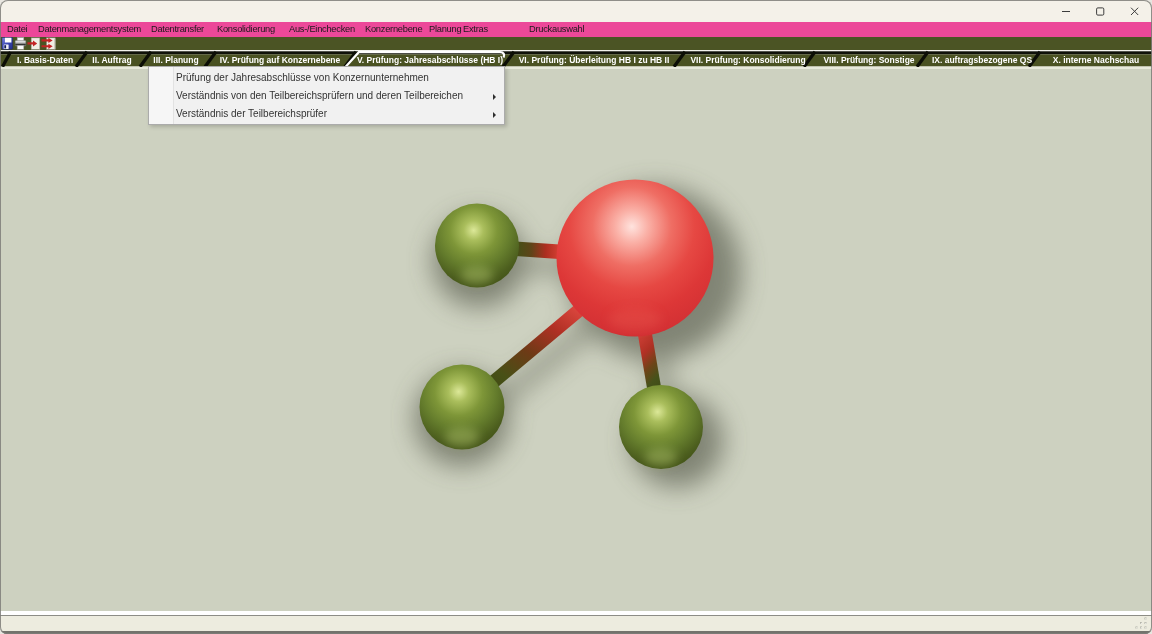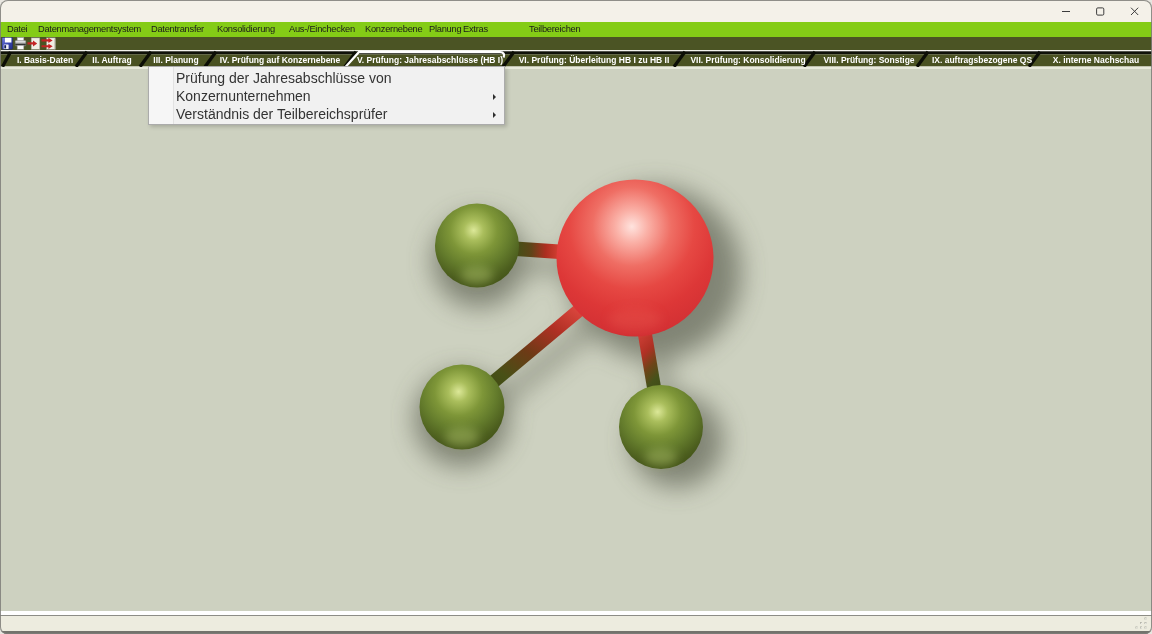--- a/index.html
+++ b/index.html
@@ -2,34 +2,34 @@
 <html><head>
 <meta charset="utf-8">
 <style>
   html,body{margin:0;padding:0;}
   body{width:1152px;height:634px;overflow:hidden;background:#e8e6e0;
        font-family:"Liberation Sans",sans-serif;position:relative;}
   #win{position:absolute;left:0;top:0;width:1152px;height:634px;
        border-radius:8px 8px 7px 7px;overflow:hidden;
        box-shadow:0 0 0 1px #9a9a96 inset;}
   #titlebar{position:absolute;left:0;top:0;width:1152px;height:22px;background:#f4f1e9;}
-  #menubar{position:absolute;left:0;top:22px;width:1152px;height:15px;background:#84cc16;
+  #menubar{position:absolute;left:0;top:22px;width:1152px;height:15px;background:#ec4899;
            font-size:9.3px;letter-spacing:-0.26px;color:#1b1b1b;}
   .mi{position:absolute;top:0;height:15px;line-height:15px;}
   #toolbar{position:absolute;left:0;top:37px;width:1152px;height:13px;background:#4b5424;}
   #tabsvg{position:absolute;left:0;top:50px;}
   #content{position:absolute;left:0;top:67px;width:1152px;height:544px;background:#cdd1c0;}
   #content .topstrip{position:absolute;left:0;top:0;width:1152px;height:1.8px;background:#e7e9db;}
   #whitestrip{position:absolute;left:0;top:611px;width:1152px;height:4px;background:#ffffff;}
   #statusbar{position:absolute;left:0;top:615px;width:1152px;height:16px;background:#edecdf;
              border-top:1px solid #8d8d86;box-sizing:border-box;}
   #bottomband{position:absolute;left:0;top:631px;width:1152px;height:3px;background:#73736c;}
   #dropdown{position:absolute;left:148px;top:66px;width:357px;height:59px;
             background:#f1f1f1;border:1px solid #ababab;box-sizing:border-box;
-            box-shadow:2px 2px 4px rgba(0,0,0,0.18);font-size:14px;color:#333333;}
+            box-shadow:2px 2px 4px rgba(0,0,0,0.18);font-size:10px;color:#333333;}
   #dropdown .gutter{position:absolute;left:0;top:0;width:24px;height:100%;background:#f6f6f6;
             border-right:1px solid #e2e2e2;}
   .ddi{position:absolute;left:27px;height:18px;line-height:18px;}
   .arrow{position:absolute;width:0;height:0;border-left:3.6px solid #2e2e2e;
          border-top:3.1px solid transparent;border-bottom:3.1px solid transparent;}
 </style>
 </head>
 <body>
 <div id="win">
 
@@ -43,21 +43,21 @@
 
   <div id="menubar">
     <span class="mi" style="left:7px">Datei</span>
     <span class="mi" style="left:38px">Datenmanagementsystem</span>
     <span class="mi" style="left:151px">Datentransfer</span>
     <span class="mi" style="left:217px">Konsolidierung</span>
     <span class="mi" style="left:289px">Aus-/Einchecken</span>
     <span class="mi" style="left:365px">Konzernebene</span>
     <span class="mi" style="left:429px">Planung</span>
     <span class="mi" style="left:463px">Extras</span>
-    <span class="mi" style="left:529px">Teilbereichen</span>
+    <span class="mi" style="left:529px">Druckauswahl</span>
   </div>
 
   <div id="toolbar">
     <svg width="90" height="13" style="position:absolute;left:0;top:0">
       <defs>
         <linearGradient id="flop" x1="0" y1="0" x2="1" y2="1">
           <stop offset="0" stop-color="#7d86e0"></stop>
           <stop offset="0.5" stop-color="#3a48b4"></stop>
           <stop offset="1" stop-color="#252f86"></stop>
         </linearGradient>
@@ -229,18 +229,19 @@
         <rect x="9.7" y="12.2" width="1.2" height="1.2"></rect>
         <rect x="14.2" y="12.2" width="1.2" height="1.2"></rect>
       </g>
     </svg>
   </div>
   <div id="bottomband"></div>
 
   <div id="dropdown">
     <div class="gutter"></div>
     <div class="ddi" style="top:2px">Prüfung der Jahresabschlüsse von Konzernunternehmen</div>
+    <div class="ddi" style="top:20px">Verständnis von den Teilbereichsprüfern und deren Teilbereichen</div>
     <div class="ddi" style="top:38px">Verständnis der Teilbereichsprüfer</div>
     <div class="arrow" style="left:344px;top:27px"></div>
     <div class="arrow" style="left:344px;top:45px"></div>
   </div>
 </div>
 <div style="position:absolute;left:0;top:0;width:1152px;height:634px;border-radius:8px 8px 7px 7px;box-shadow:inset 0 0 0 1px rgba(125,125,120,0.85);z-index:99;pointer-events:none"></div>
 
 </body></html>

